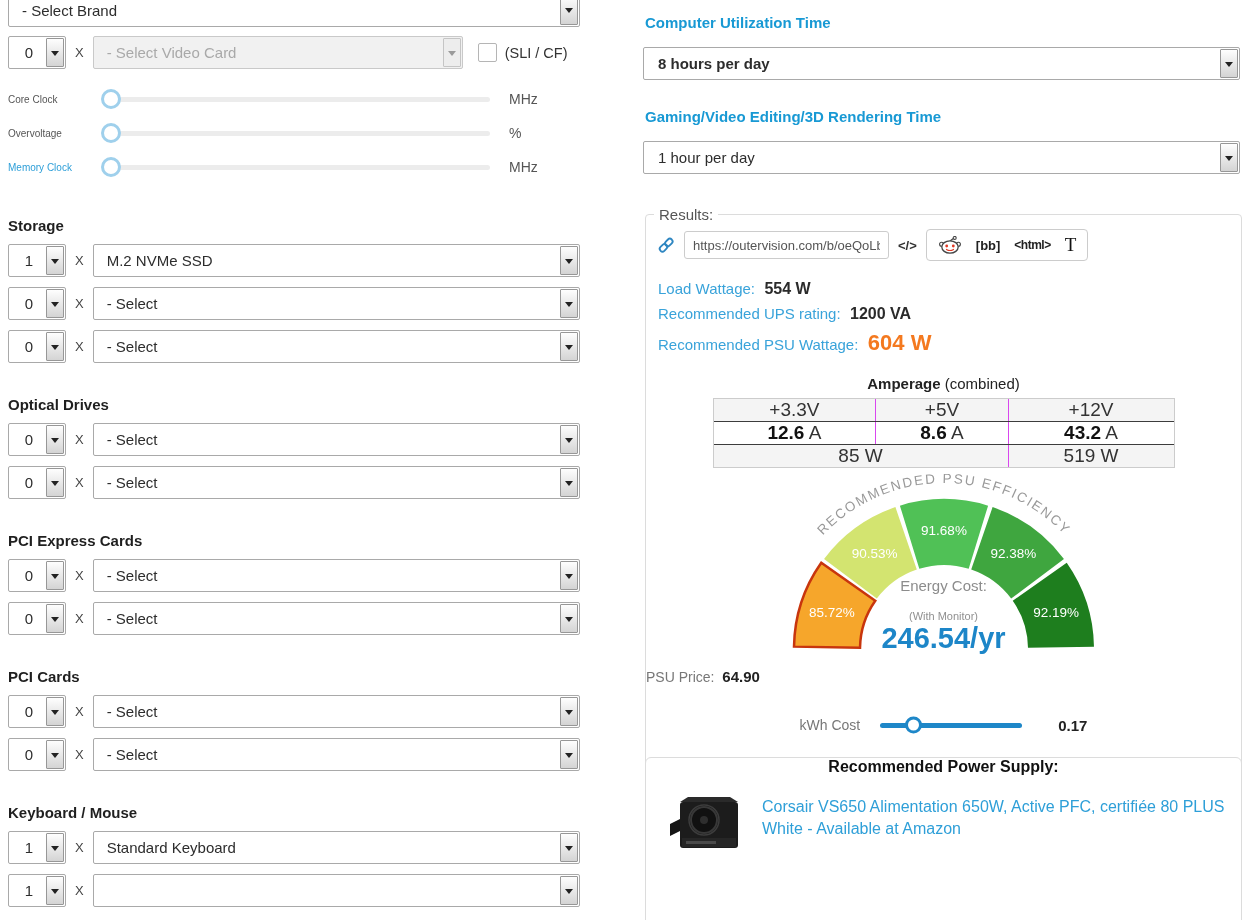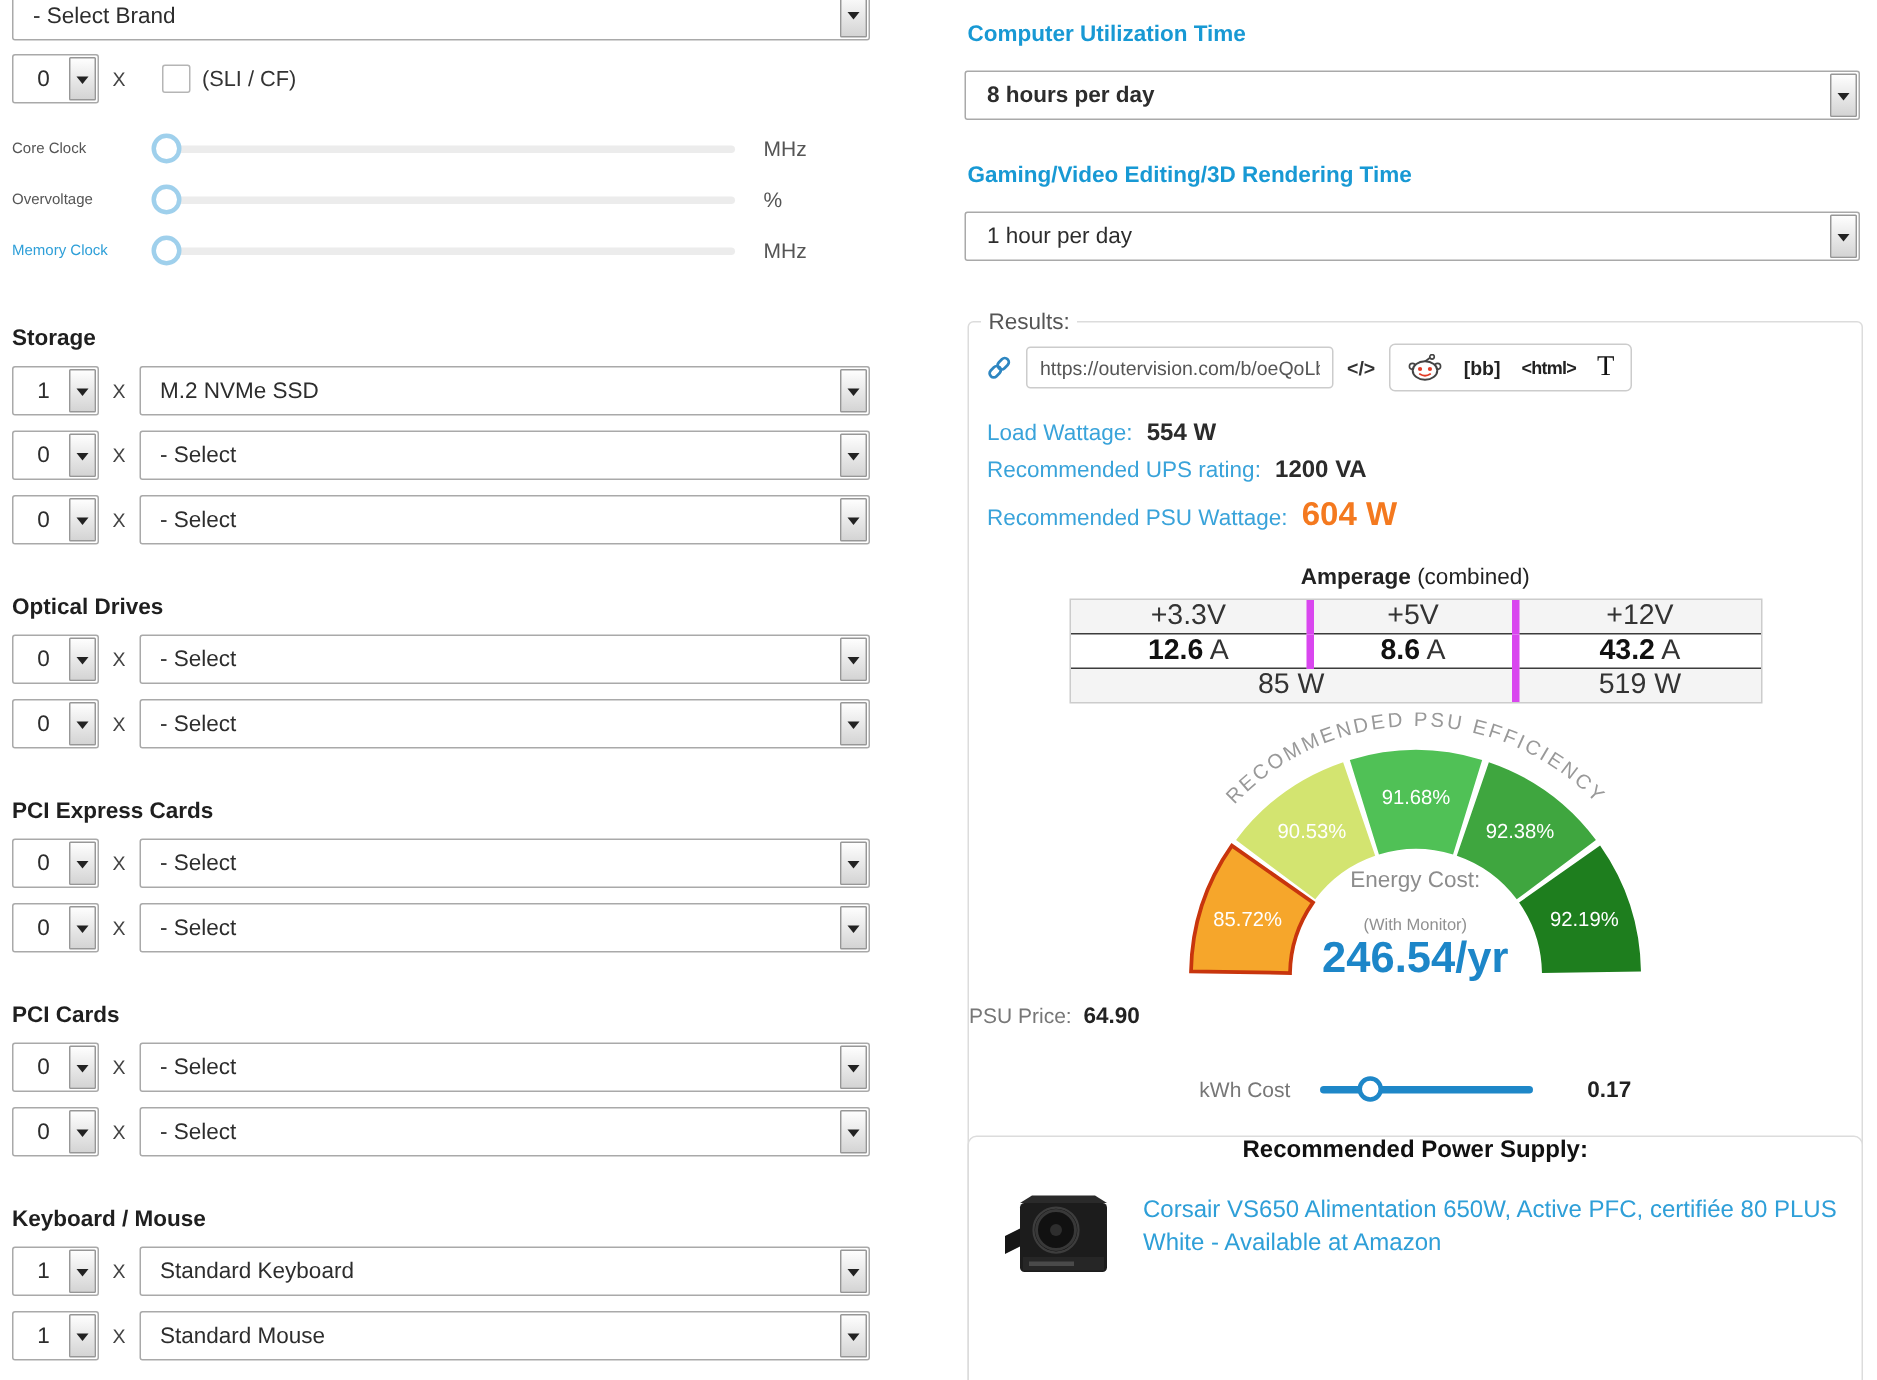--- a/index.html
+++ b/index.html
@@ -64,21 +64,21 @@
   #stat-ups{line-height:26px;}
   #stat-psu{line-height:32px;}
   #stat-psu .sval{font-size:22px;color:#f4791f;}
 
   .amp-title{margin-top:14px;text-align:center;font-size:15px;color:#222;height:20px;}
   .amp-title b{font-weight:bold;}
   #amp-wrap{width:460px;margin:3px auto 0;border:1px solid #ccc;}
   #amp-table{width:100%;border-collapse:collapse;font-size:19px;color:#333;}
   #amp-table td{height:22px;text-align:center;padding:0;}
   #amp-table tr.h td,#amp-table tr.w td{background:#f4f4f4;}
-  #amp-table td + td{border-left:5px solid #d946ef;}
+  #amp-table td + td{border-left:1px solid #d946ef;}
   #amp-table tr.h td,#amp-table tr.a td{border-bottom:1px solid #3c3c3c;}
   #amp-table tr.a td{background:#fff;}
   #amp-table .bnum{font-weight:bold;color:#111;}
 
   #gauge-block{position:relative;height:180px;margin-top:6px;}
   #gauge-svg{display:block;margin:0 auto;}
   #gauge-center{position:absolute;left:0;right:0;top:0;text-align:center;pointer-events:none;}
   #gc-1{margin-top:103px;font-size:15px;color:#8c8c8c;}
   #gc-2{margin-top:16px;font-size:11px;color:#909090;}
   #gc-3{margin-top:0;font-size:29px;font-weight:bold;color:#1d86c8;line-height:32px;}
@@ -114,20 +114,26 @@
     </div>
 
     <div class="vc-row" style="margin-top:9px;">
       <div class="sel qty">
         <span class="sel-text">0</span>
         <span class="sel-arrow">
             <i class="caret"></i>
           </span>
       </div>
       <span class="xsep">X</span>
+      <div class="sel disabled main" style="width:370px;flex:none;">
+        <span class="sel-text">- Select Video Card</span>
+        <span class="sel-arrow">
+            <i class="caret"></i>
+          </span>
+      </div>
       <span class="checkbox"></span>
       <span class="sli-label">(SLI / CF)</span>
     </div>
 
     <div id="sliders" style="margin-top:13px;">
         <div class="slider-row">
           <span class="lab">Core Clock</span>
           <div class="strack">
             <div class="shandle" style="left: 0%;"></div>
           </div>
@@ -316,21 +322,20 @@
           </div>
           <div class="cfg-row">
             <div class="sel qty">
               <span class="sel-text">1</span>
               <span class="sel-arrow">
                 <i class="caret"></i>
               </span>
             </div>
             <span class="xsep">X</span>
             <div class="sel main">
-              <span class="sel-text">Standard Mouse</span>
               <span class="sel-arrow">
                 <i class="caret"></i>
               </span>
             </div>
           </div>
         </div>
       </div>
   </div>
 
   <div class="blue-head" style="top:14px;">Computer Utilization Time</div>

